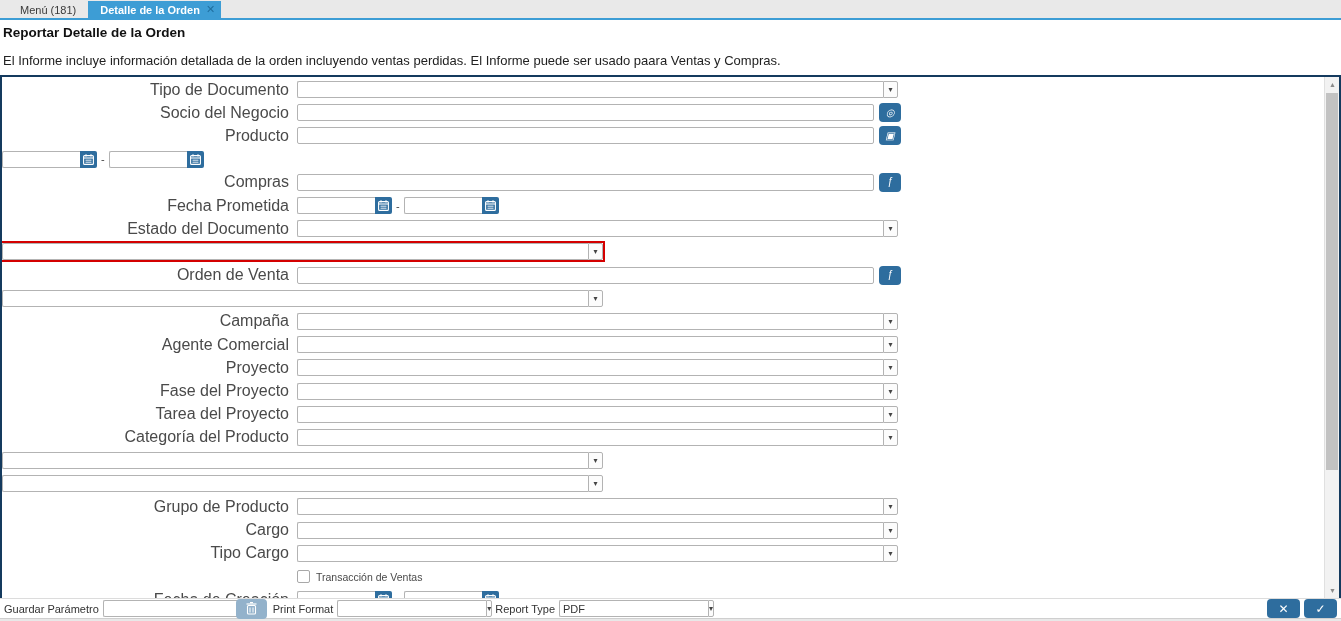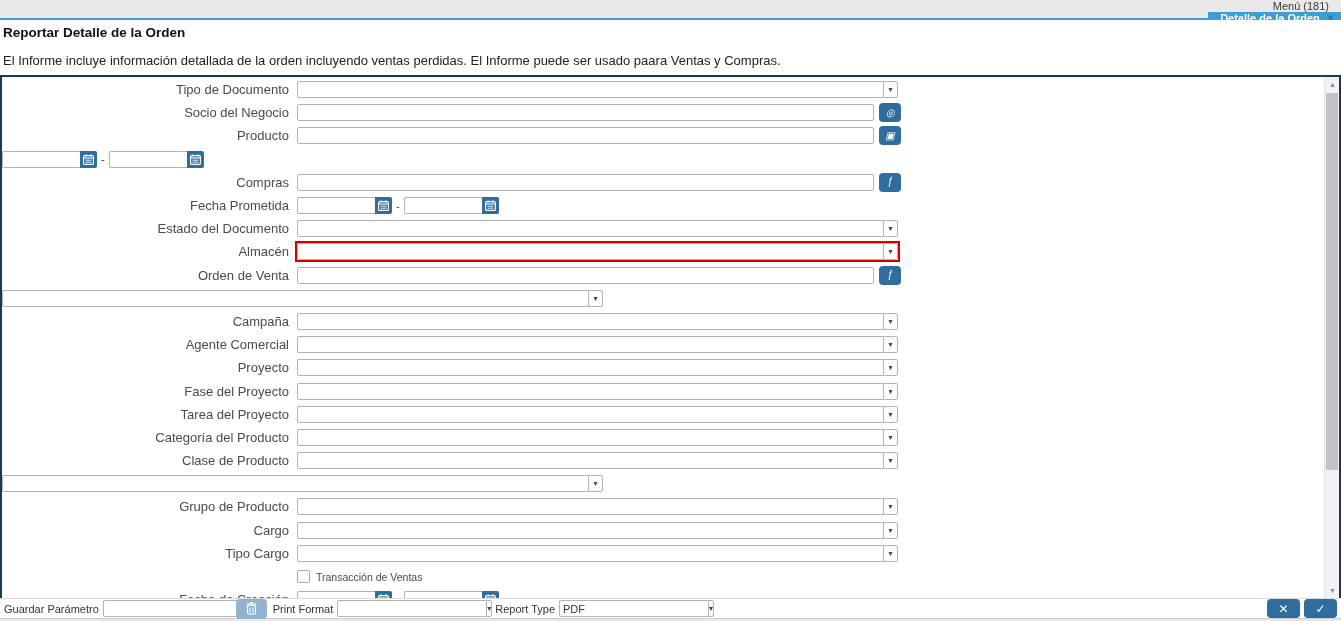--- a/index.html
+++ b/index.html
@@ -5,21 +5,21 @@
   * { margin:0; padding:0; box-sizing:border-box; }
   html,body { width:1341px; height:621px; overflow:hidden; }
   body {
     font-family:"Liberation Sans","DejaVu Sans",sans-serif;
     font-size:11px; color:#333; background:#ffffff; position:relative;
   }
   
   .tabbar {
     position:absolute; top:0; left:0; right:0; height:20px;
     background:#e9e9e9; border-bottom:2px solid #3d9dd5;
-    display:flex; align-items:flex-end; padding-left:8px;flex-direction:column;
+    display:flex; align-items:flex-end; padding-left:8px;
   }
   .tab {
     height:17px; display:flex; align-items:center; padding:0 12px;
     font-size:11px; color:#3a3a3a; cursor:pointer;
   }
   .tab.active {
     background:#3d9dd5; color:#ffffff; font-weight:bold; padding-right:6px;
   }
   .tab-close {
     margin-left:6px; color:#1f6f9f; font-weight:bold; font-size:11px; line-height:1;
@@ -31,21 +31,21 @@
   
   .panel {
     position:absolute; top:75px; left:0; right:0; bottom:3px;
     background:#fff; border:2px solid #143a5e; border-bottom:none;
     overflow:hidden;
   }
   .rows { position:absolute; top:1px; left:0; right:16px; }
   .form-row { height:23.2px; display:flex; align-items:center; }
   .field-label {
     width:295px; flex:0 0 295px; text-align:right; padding-right:8px;
-    color:#4a4a4a; font-size:13px; white-space:nowrap;
+    color:#4a4a4a; font-size:16px; white-space:nowrap;
   }
   .field-control { display:flex; align-items:center; }
   input[type=text] {
     font-family:inherit; font-size:11px; color:#333;
     border:1px solid #b3b3b3; border-radius:2px; background:#fff;
     height:17px; padding:0 3px; outline:none;
   }
   
   .combo { display:flex; align-items:stretch; width:601px; }
   .combo input { flex:1; border-radius:2px 0 0 2px; border-right:none; }
@@ -241,21 +241,20 @@
       <div class="form-row">
         <div class="field-label">Estado del Documento</div>
         <div class="field-control">
           <div class="combo">
             <input type="text" value="" style="">
             <div class="combo-btn">▾</div>
           </div>
         </div>
       </div>
       <div class="form-row">
-        <div class="field-label">Almacén</div>
         <div class="field-control">
           <div class="combo red-hl">
             <input type="text" value="" style="">
             <div class="combo-btn">▾</div>
           </div>
         </div>
       </div>
       <div class="form-row">
         <div class="field-label">Orden de Venta</div>
         <div class="field-control">
@@ -321,21 +320,20 @@
       <div class="form-row">
         <div class="field-label">Categoría del Producto</div>
         <div class="field-control">
           <div class="combo">
             <input type="text" value="" style="">
             <div class="combo-btn">▾</div>
           </div>
         </div>
       </div>
       <div class="form-row">
-        <div class="field-label">Clase de Producto</div>
         <div class="field-control">
           <div class="combo">
             <input type="text" value="" style="">
             <div class="combo-btn">▾</div>
           </div>
         </div>
       </div>
       <div class="form-row">
         <div class="field-control">
           <div class="combo">

